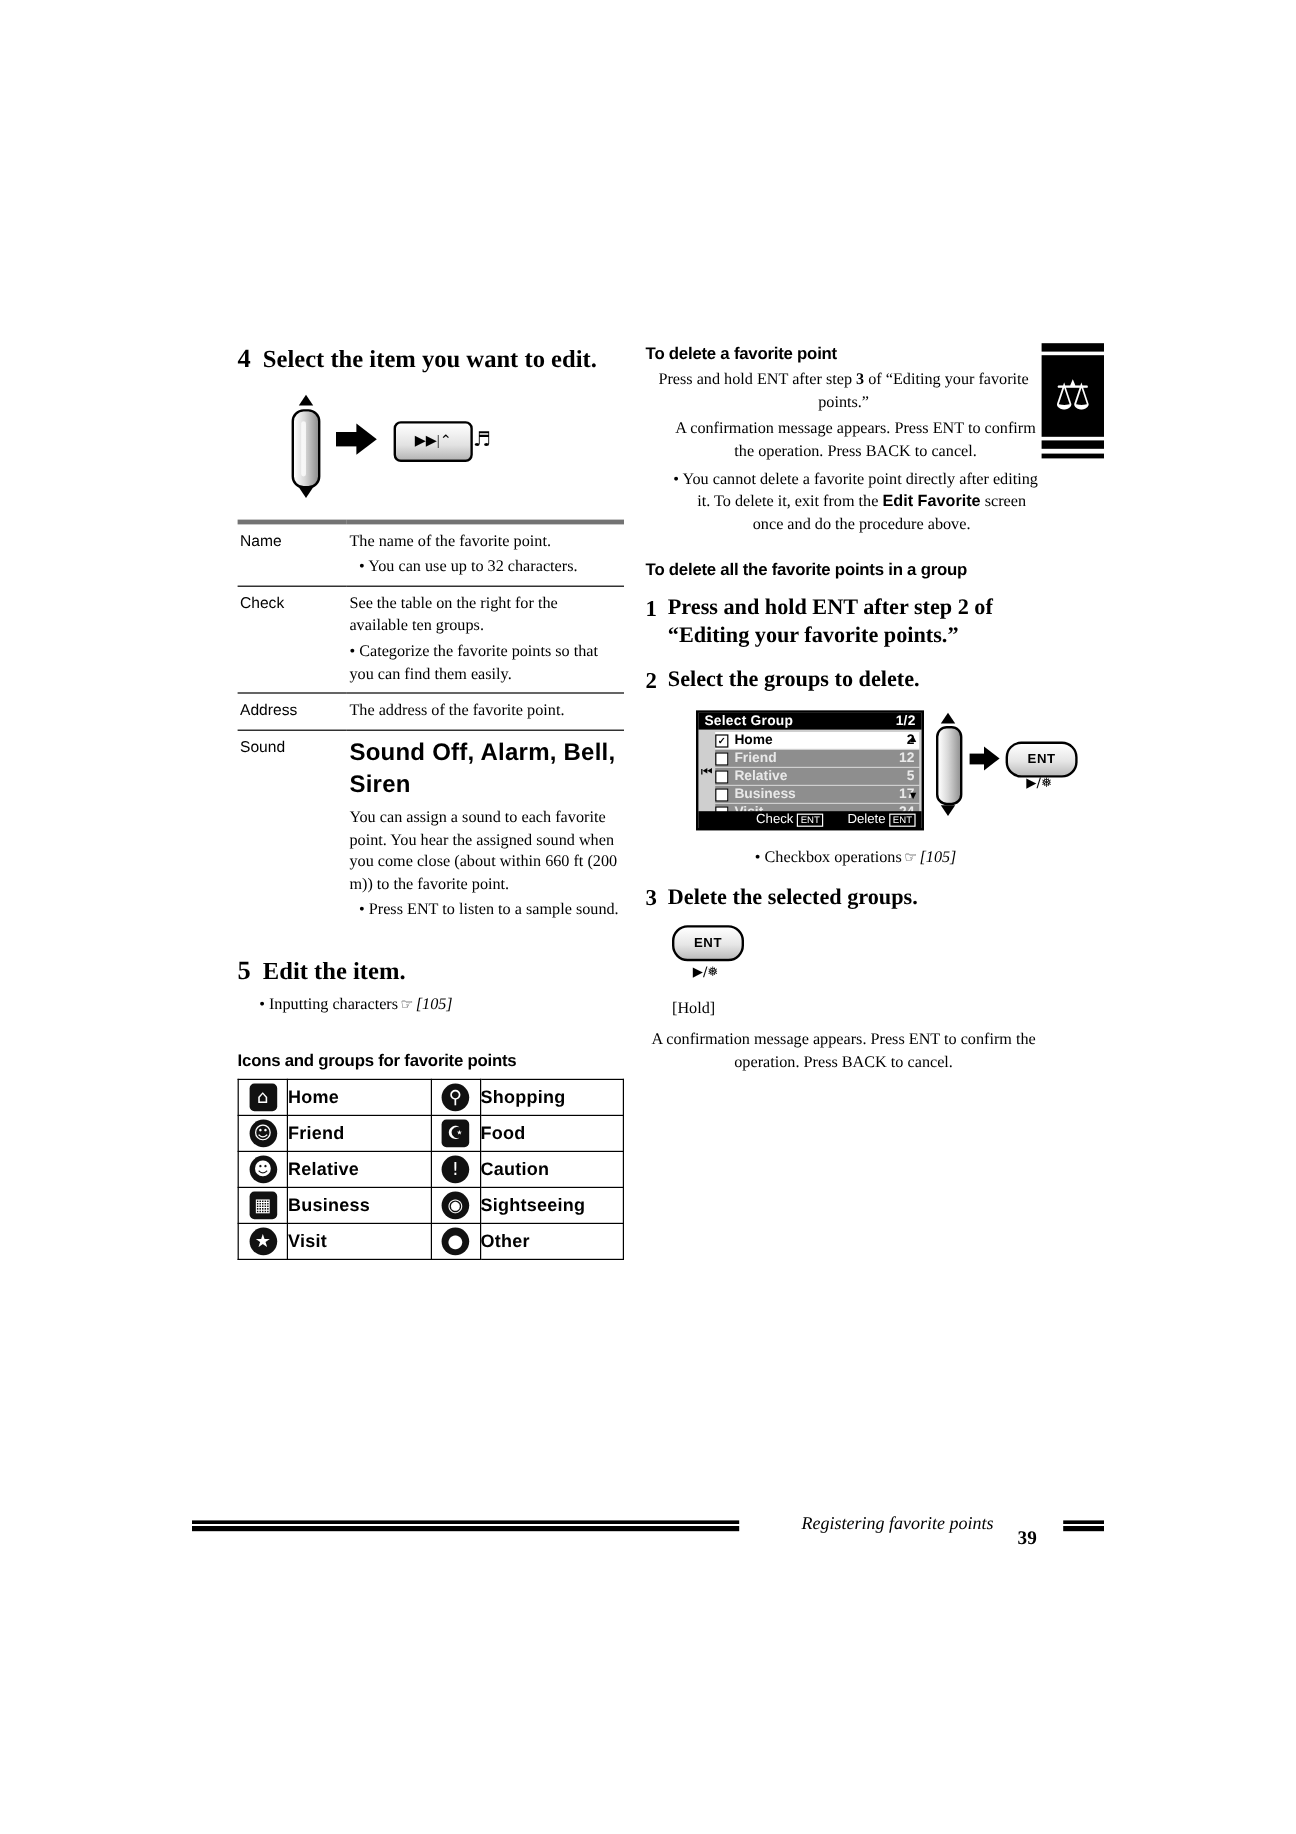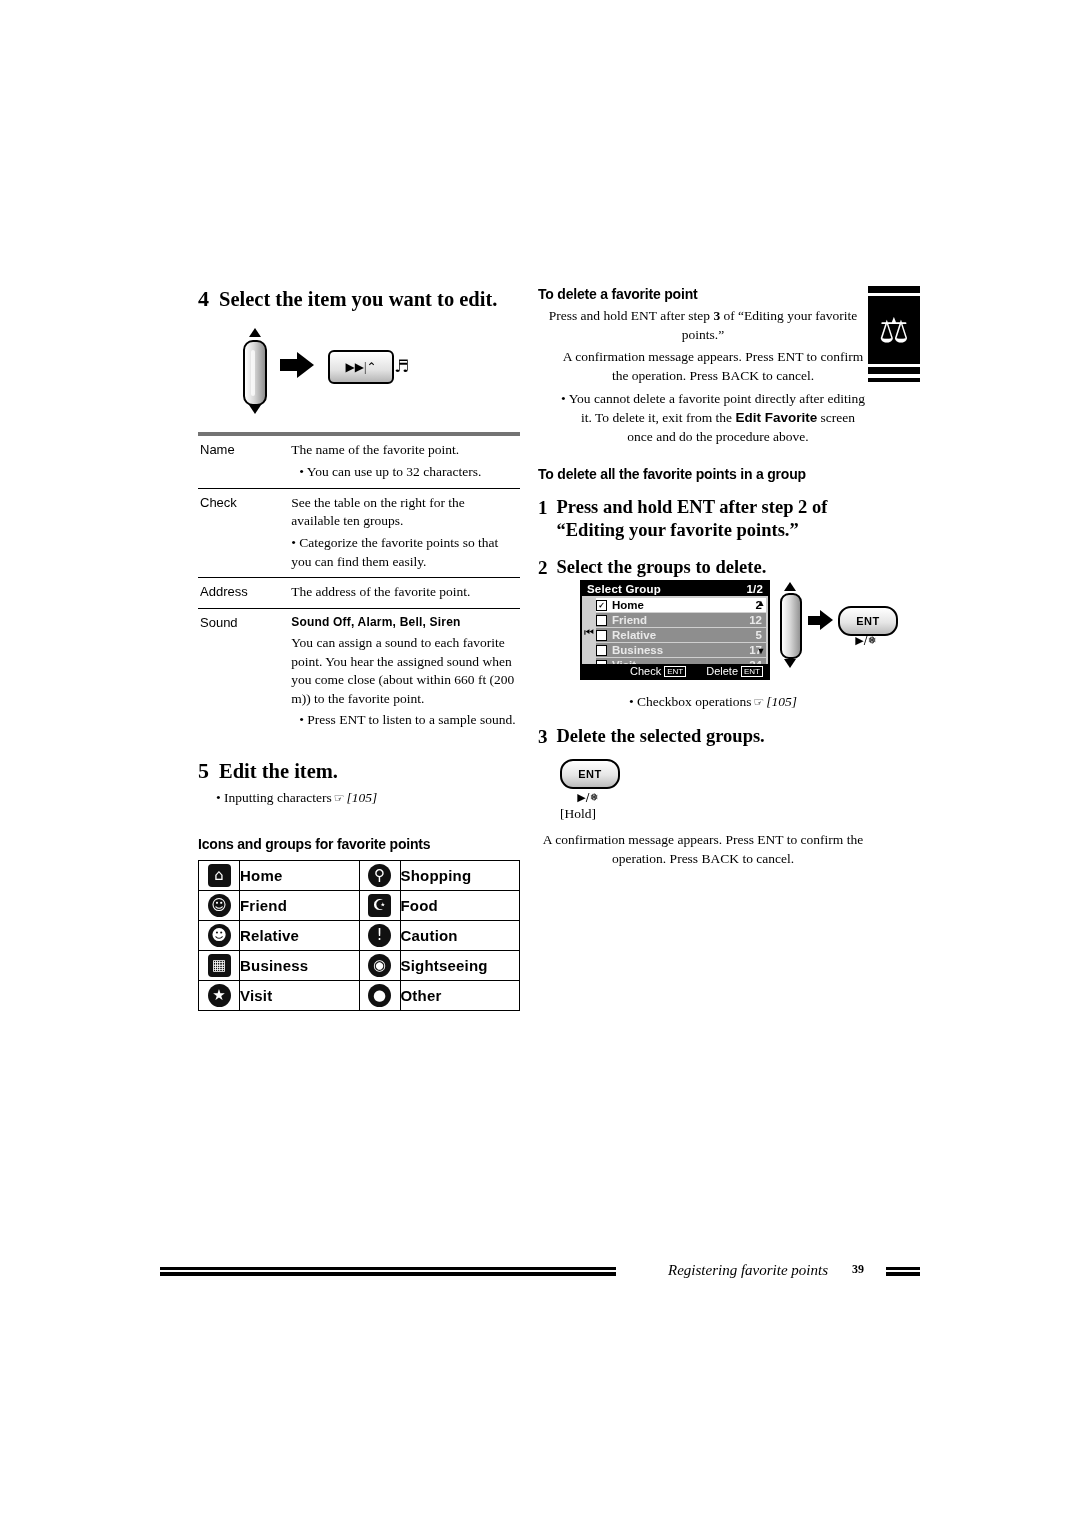--- a/index.html
+++ b/index.html
@@ -160,21 +160,21 @@
     display: block;
     text-indent: -10px;
     padding-left: 18px;
     margin-top: 3px;
   }
   .bullet-line:before { content: "• "; }
   .tight { margin-top: 2px; }
   .sound-bold {
     font-family: "Liberation Sans", sans-serif;
     font-weight: bold;
-    font-size: 12px;
+    font-size: 20px;
     letter-spacing: .2px;
     display: block;
     line-height: 1.35;
   }
   .ref { font-style: italic; }
   .hand:before {
     content: "\261E";
     font-family: "DejaVu Sans", sans-serif;
     font-size: 12px;
     margin: 0 2px;
@@ -255,20 +255,21 @@
     font-size: 18.5px;
     font-weight: bold;
     line-height: 1.25;
   }
   .numstep .n { font-size: 19px; }
   .stepnum-inline { font-weight: bold; }
 
   
   .lcdwrap {
     position: relative;
+    margin-top: 12px;
     height: 110px;
   }
   .lcd {
     position: absolute;
     left: 42px; top: 0;
     width: 186px; height: 96px;
     background: #cfcfcf;
     border: 2px solid #000;
     font-family: "Liberation Sans", sans-serif;
   }
@@ -400,21 +401,21 @@
   .ent-block {
     margin-top: 10px;
     margin-left: 22px;
   }
   .ent-block .sub {
     width: 56px; text-align: center;
     font-size: 11px;
     font-family: "DejaVu Sans", sans-serif;
     margin-top: 2px;
   }
-  .hold { margin-top: 2px; font-size: 13.5px; }
+  .hold { margin-top: 16px; font-size: 13.5px; }
 
   
   .corner {
     position: absolute;
     right: 160px; top: 286px;
     width: 52px;
     text-align: center;
   }
   .corner .bar {
     height: 7px;
@@ -452,23 +453,23 @@
     background: repeating-linear-gradient(to bottom,#000 0 3px,#fff 3px 5px,#000 5px 8px);
   }
   .footer .txt {
     position: absolute;
     right: 92px; top: 0;
     font-style: italic;
     font-size: 15px;
   }
   .footer .pg {
     position: absolute;
-    right: 56px; top: 0;
-    font-weight: bold;
-    font-size: 12px;
+    right: 56px; top: 12px;
+    font-weight: bold;
+    font-size: 16px;
   }
   .footer .rrule {
     position: absolute;
     right: 0; top: 5px;
     width: 34px; height: 9px;
     background: repeating-linear-gradient(to bottom,#000 0 3px,#fff 3px 5px,#000 5px 8px);
   }
 </style>
 </head>
 <body>

